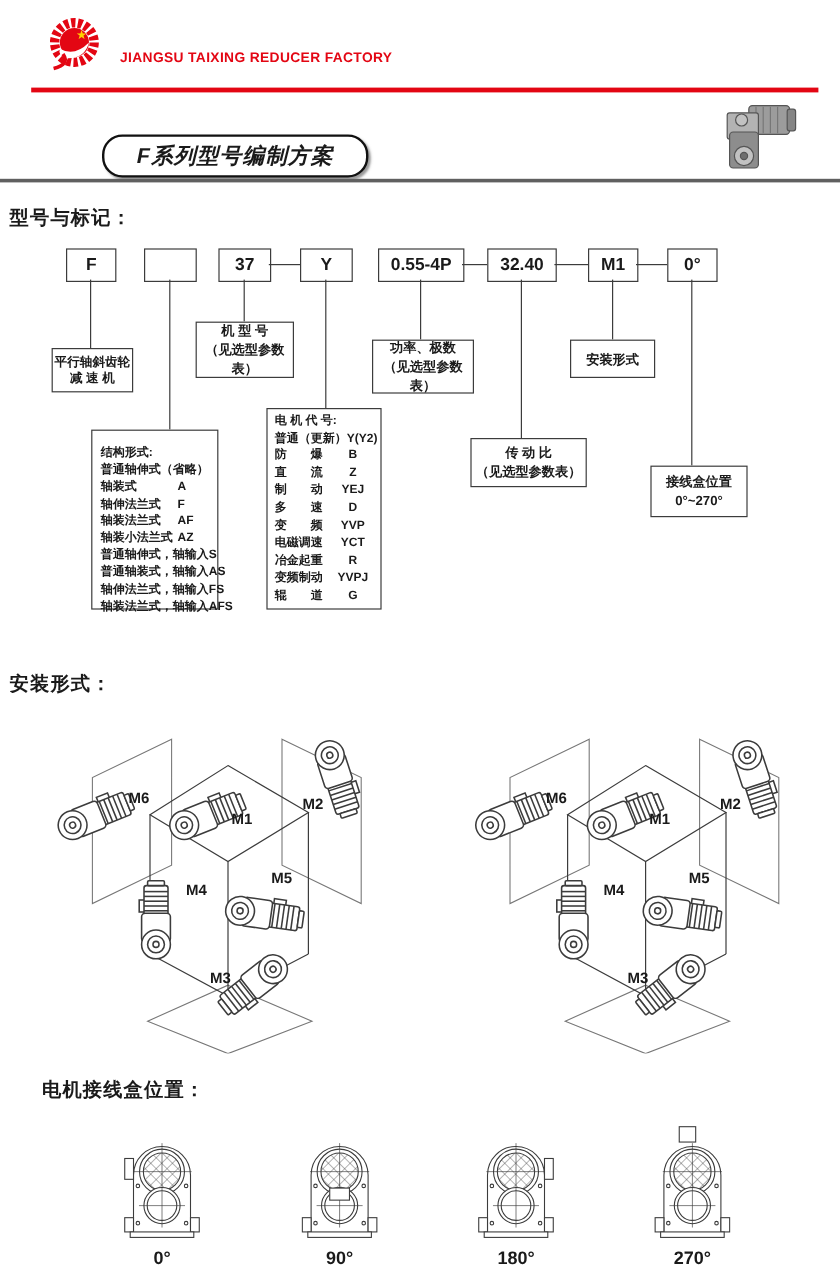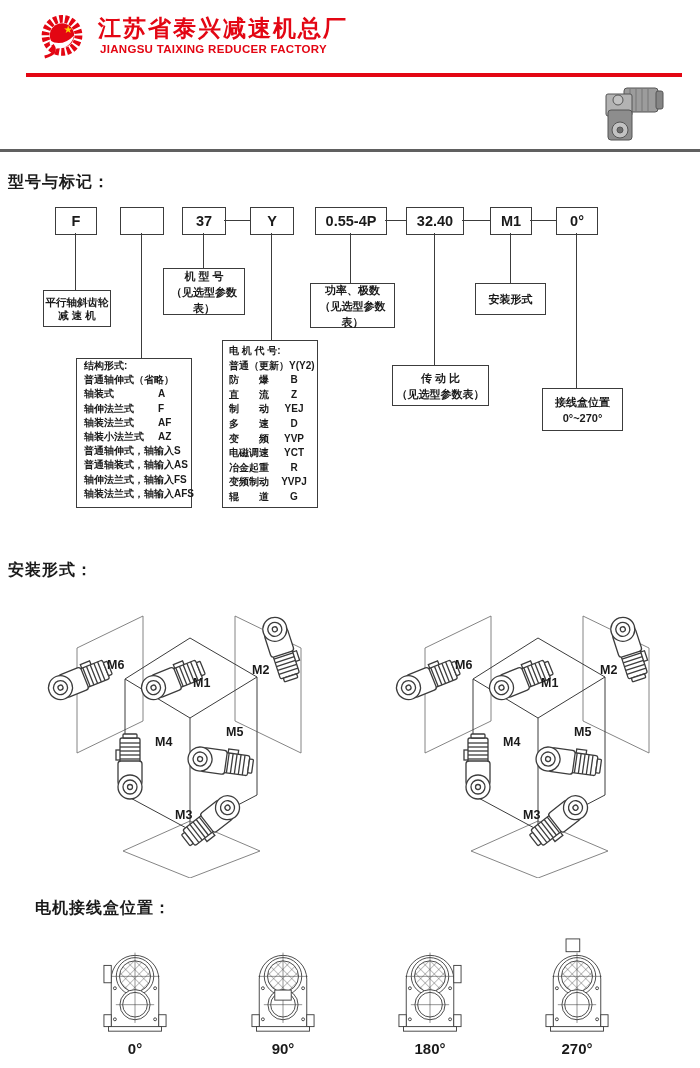--- a/index.html
+++ b/index.html
@@ -39,21 +39,21 @@
         align-items:center;justify-content:center;font-weight:bold;text-align:center;}
   .c-reducer{left:43px;top:290px;width:66px;height:35px;font-size:10.5px;line-height:13px;}
   .c-frame{left:163px;top:268px;width:80px;height:45px;font-size:11px;line-height:16px;}
   .c-power{left:310px;top:283px;width:83px;height:43px;font-size:11px;line-height:16px;justify-content:center;}
   .c-mount{left:475px;top:283px;width:69px;height:30px;font-size:11px;}
   .c-ratio{left:392px;top:365px;width:95px;height:39px;font-size:11px;line-height:16px;}
   .c-junction{left:542px;top:388px;width:79px;height:41px;font-size:11px;line-height:16px;}
 
   
   .listbox{position:absolute;border:1px solid #3c3c3c;background:#fff;font-weight:bold;font-size:10px;}
-  .lb-structure{left:76px;top:358px;width:116px;height:150px;padding:0 7px;box-sizing:border-box;line-height:14.2px;}
+  .lb-structure{left:76px;top:358px;width:106px;height:150px;padding:12px 7px;box-sizing:border-box;line-height:14.2px;}
   .lb-motor{left:222px;top:340px;width:96px;height:168px;padding:3px 6px;box-sizing:border-box;line-height:14.6px;}
   .lrow{display:flex;justify-content:space-between;white-space:nowrap;}
   .lb-structure .code{width:26px;text-align:left;}
   .lb-motor .code{width:34px;text-align:center;}
 
   
   .diagram{position:absolute;width:310px;height:290px;}
   .d-left{left:30px;top:588px;}
   .d-right{left:378px;top:588px;}
   .diagram svg{position:absolute;left:0;top:0;}
@@ -132,24 +132,24 @@
 
 <div class="page">
 
   <svg class="abs logo" viewBox="0 0 60 60">
     <circle cx="30" cy="27" r="19" fill="none" stroke="#e30613" stroke-width="9" stroke-dasharray="4.2 2.4"></circle>
     <circle cx="30" cy="27" r="14" fill="#e30613"></circle>
     <path d="M16 33 Q30 41 44 27 Q40 43 22 42 Q14 39 16 33 Z" fill="#fff"></path>
     <path d="M10 52 Q26 48 19 38" stroke="#e30613" stroke-width="3.5" fill="none"></path>
     <text x="37" y="24" font-size="12" text-anchor="middle" fill="#ffd200">★</text>
   </svg>
-  <div class="abs company-cn">江苏省泰兴减速机总厂</div>
   <div class="abs company-en">JIANGSU TAIXING REDUCER FACTORY</div>
   <div class="abs red-bar"></div>
 
+  <div class="abs title-badge">F系列型号编制方案</div>
 
   <svg class="abs product" viewBox="0 0 72 64">
     <g stroke="#555" stroke-width="1">
       <rect x="30" y="4" width="34" height="24" rx="3" fill="#9c9c9c"></rect>
       <line x1="36" y1="5" x2="36" y2="27" stroke="#777"></line>
       <line x1="42" y1="5" x2="42" y2="27" stroke="#777"></line>
       <line x1="48" y1="5" x2="48" y2="27" stroke="#777"></line>
       <line x1="54" y1="5" x2="54" y2="27" stroke="#777"></line>
       <rect x="62" y="7" width="7" height="18" rx="2" fill="#858585"></rect>
       <rect x="12" y="10" width="26" height="22" rx="2" fill="#b3b3b3"></rect>

